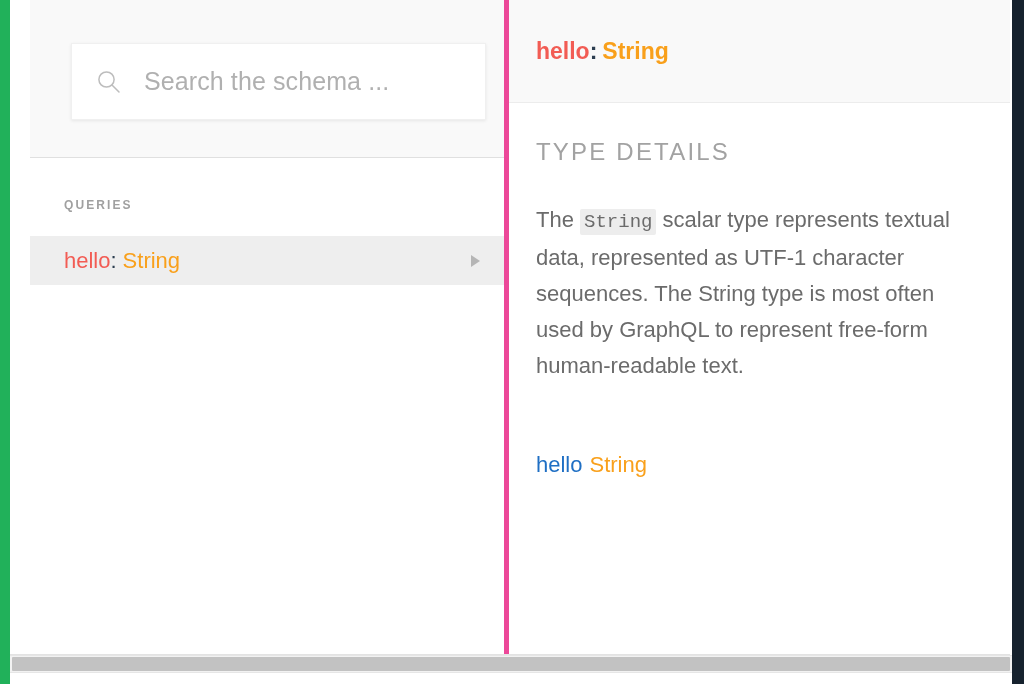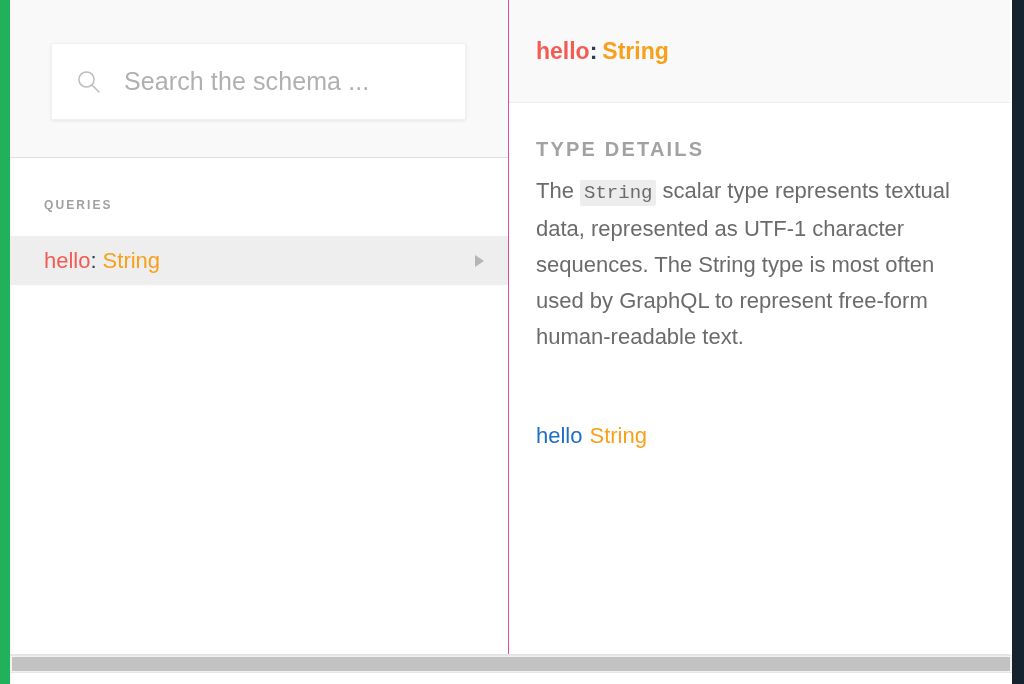--- a/index.html
+++ b/index.html
@@ -64,23 +64,24 @@
     display: flex;
     flex-direction: row;
   }
 
   
   .left-panel {
     position: relative;
     width: 499px;
     height: 684px;
     background: #ffffff;
-    border-right: 1px solid #ec4899;
+    border-right: 5px solid #ec4899;
     box-sizing: border-box;
     overflow: hidden;
+    padding-left: 20px;
   }
 
   .search-section {
     position: relative;
     height: 158px;
     background: #f9f9f9;
     border-bottom: 1px solid #e0e0e0;
     box-sizing: border-box;
   }
 
@@ -206,27 +207,27 @@
   }
   .detail-title .t-name { color: #f25c54; }
   .detail-title .t-colon { color: #2c3e50; }
   .detail-title .t-type { color: #f9a01b; margin-left: 5px; }
 
   .detail-body {
     padding: 35px 27px 0 27px;
   }
 
   .section-heading {
-    font-size: 20px;
-    font-weight: bold;
+    font-size: 24px;
+    font-weight: normal;
     color: #a2a2a2;
     letter-spacing: 2.2px;
     text-transform: uppercase;
     font-family: "Liberation Sans", sans-serif;
-    margin: 0 0 12px 0;
+    margin: 0 0 36px 0;
   }
 
   .description {
     font-size: 22px;
     line-height: 36px;
     color: #6b6b6b;
     font-family: "Liberation Sans", sans-serif;
     max-width: 430px;
     margin: 0;
   }

